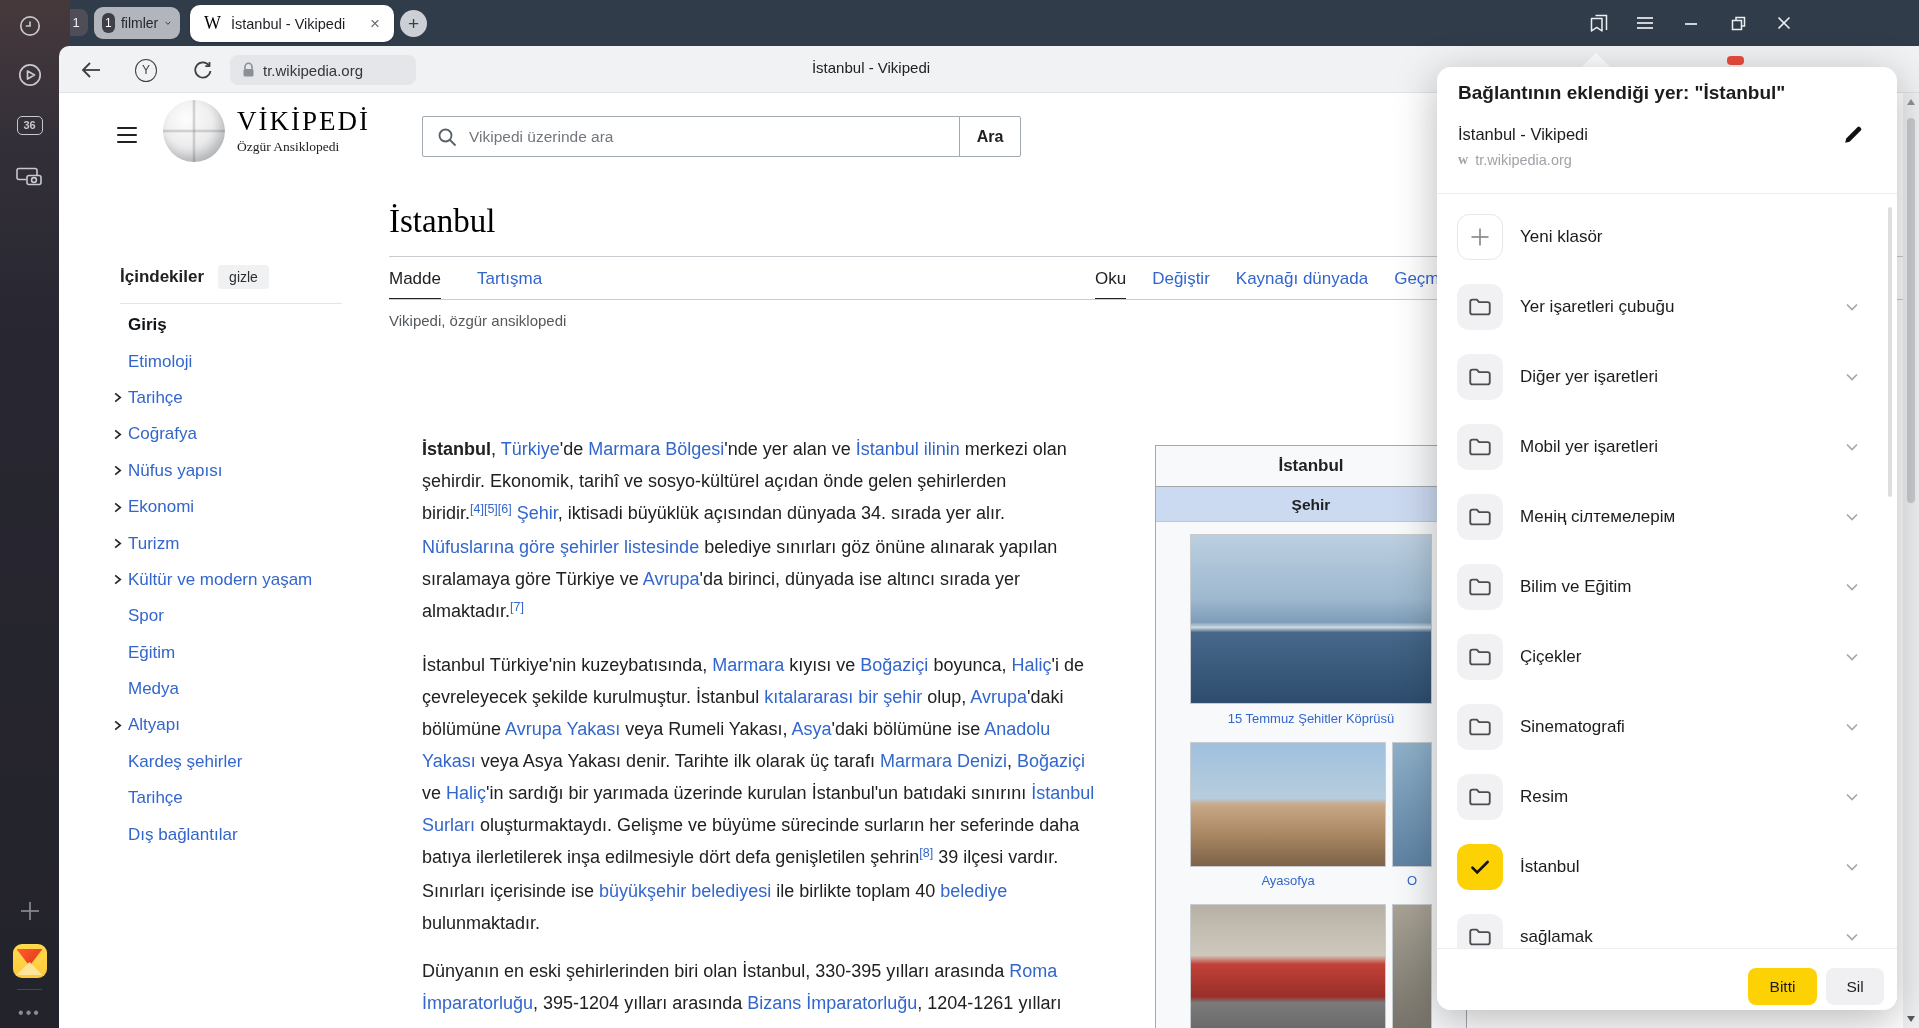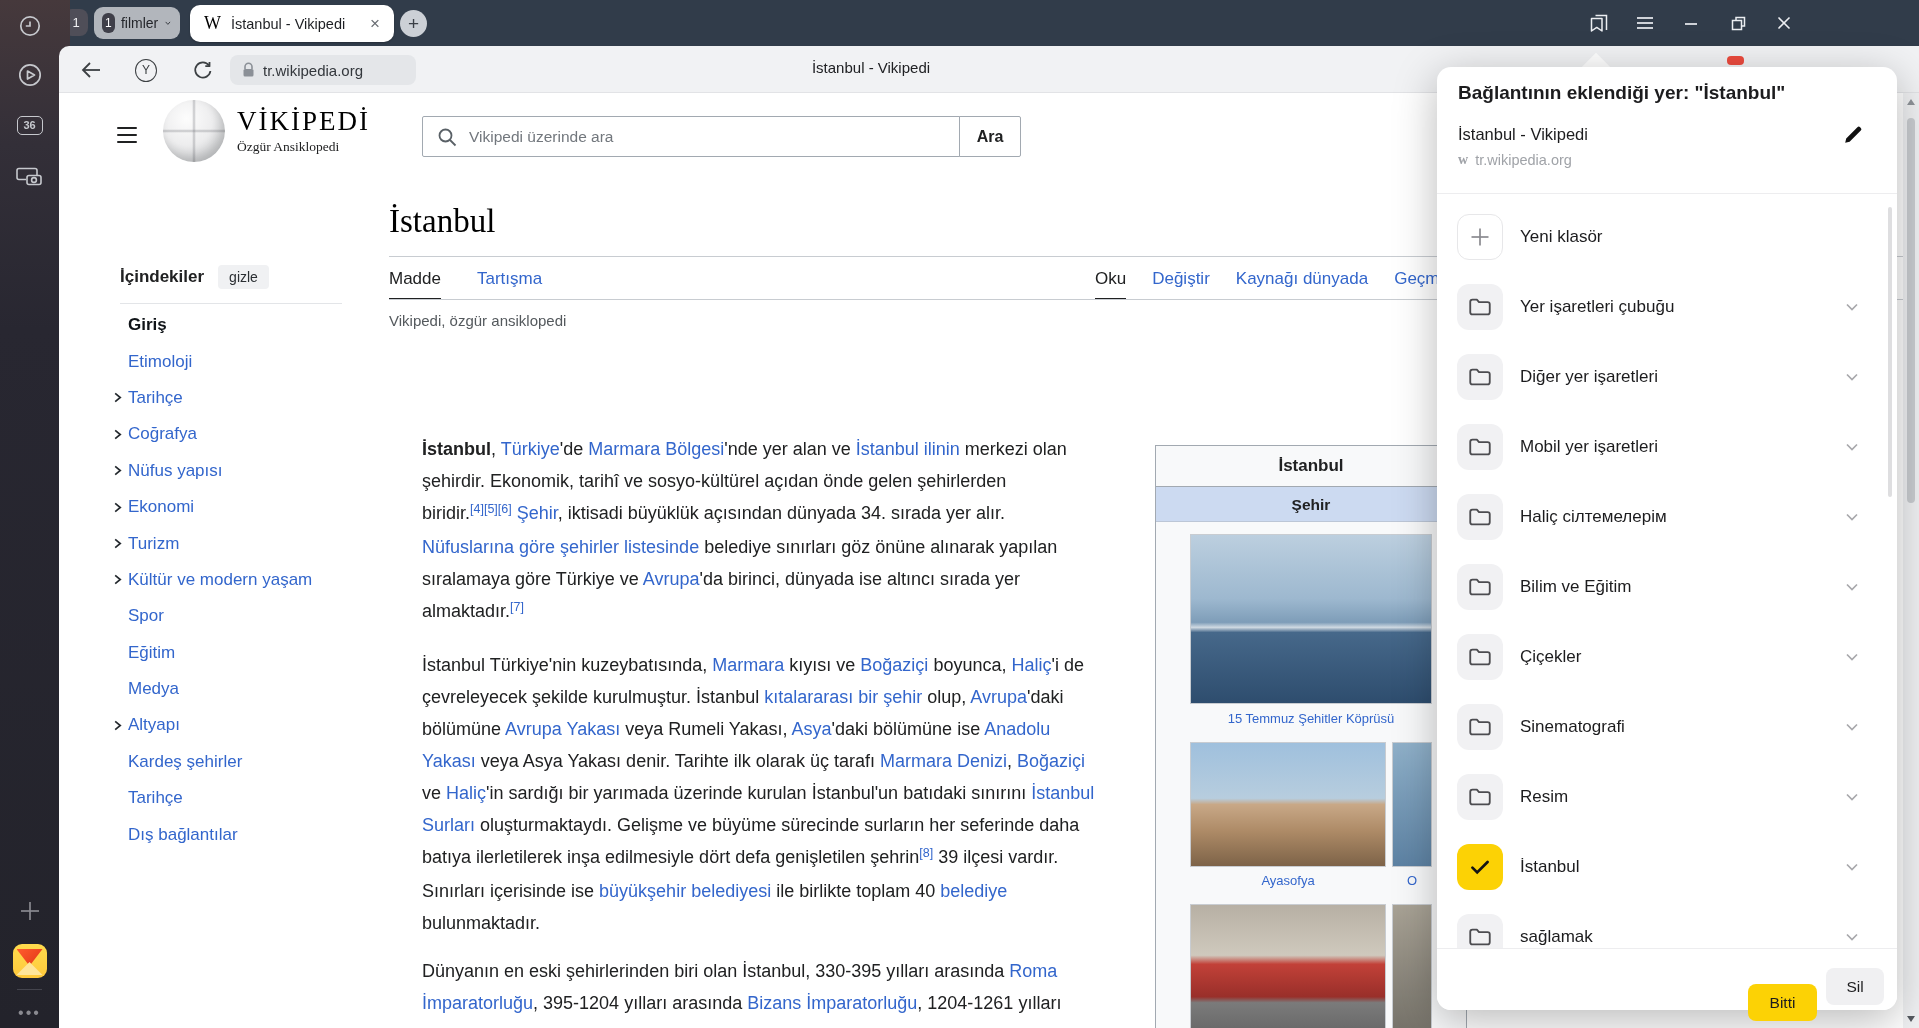--- a/index.html
+++ b/index.html
@@ -149,21 +149,21 @@
   .f-label{margin-left:17px;font-size:17px;color:#1c1c1e;white-space:nowrap;}
   .f-chev{margin-left:auto;}
   .c-ic{display:none;}
   .folder-row.sel .tile{background:#fcd205;}
   .folder-row.sel .c-ic{display:block;}
   .pp-thumb{position:absolute;right:5px;top:140px;width:4px;height:290px;border-radius:2px;background:#dedee0;}
   .pp-footer{position:absolute;left:0;right:0;bottom:0;height:62px;background:#fff;
     border-top:1px solid #ededef;border-radius:0 0 14px 14px;}
   .btn{position:absolute;top:19px;height:37px;border-radius:8px;display:flex;align-items:center;
     justify-content:center;font-size:15.5px;color:#1c1c1e;}
-  .btn-done{left:311px;width:69px;background:#fcd205;margin-top:16px;}
+  .btn-done{left:311px;width:69px;background:#fcd205;}
   .btn-del{left:389px;width:58px;background:#f0f0f2;}
 </style>
 </head>
 <body>
 
 <div id="canvas">
 
   <div id="topstrip" class="abs">
     <div class="abs grp-chip">1</div>
     <div class="abs grp-pill">
@@ -558,21 +558,21 @@
             </svg>
           </div>
 
           <div class="folder-row">
             <div class="tile">
               <svg class="f-ic" width="26" height="26" viewBox="0 0 24 24" fill="none" stroke="#4c4c50" stroke-width="1.7" stroke-linejoin="round">
                 <path d="M3 7.2a2 2 0 0 1 2-2h4.1l2 2.3H19a2 2 0 0 1 2 2v7.3a2 2 0 0 1-2 2H5a2 2 0 0 1-2-2z"></path>
               </svg>
 
             </div>
-            <div class="f-label">Haliç сілтемелерім</div>
+            <div class="f-label">Менің сілтемелерім</div>
             <svg class="f-chev" width="18" height="18" viewBox="0 0 18 18" fill="none" stroke="#a8a8ac" stroke-width="1.7">
               <path d="M4 6.5l5 5 5-5"></path>
             </svg>
           </div>
 
           <div class="folder-row">
             <div class="tile">
               <svg class="f-ic" width="26" height="26" viewBox="0 0 24 24" fill="none" stroke="#4c4c50" stroke-width="1.7" stroke-linejoin="round">
                 <path d="M3 7.2a2 2 0 0 1 2-2h4.1l2 2.3H19a2 2 0 0 1 2 2v7.3a2 2 0 0 1-2 2H5a2 2 0 0 1-2-2z"></path>
               </svg>

